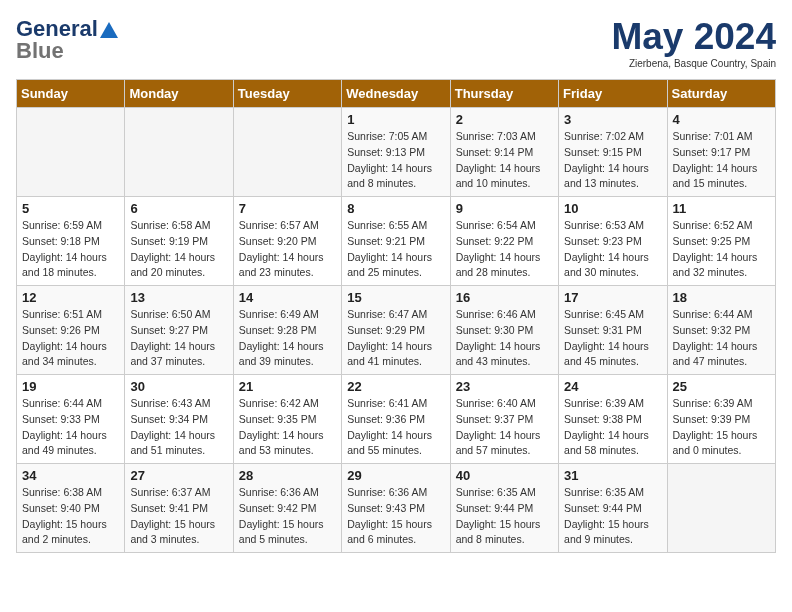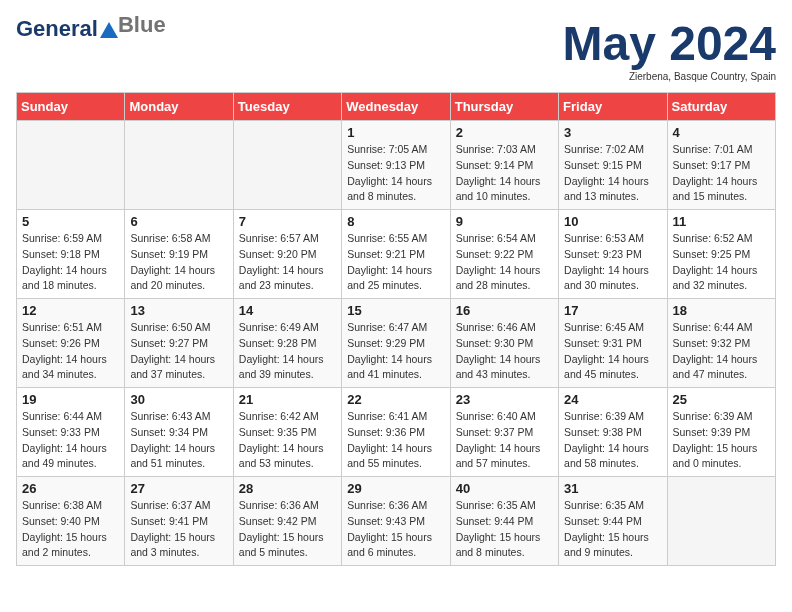--- a/index.html
+++ b/index.html
@@ -11,45 +11,46 @@
       padding: 16px;
     }
     .header {
       display: flex;
       justify-content: space-between;
       align-items: flex-start;
       margin-bottom: 10px;
     }
     .logo {
       display: flex;
+      flex-direction: column;
       align-items: flex-start;
     }
     .logo-line {
       display: flex;
       align-items: center;
     }
     .title-block {
       text-align: right;
     }
     .title-block h1 {
-      font-size: 48px;
+      font-size: 37px;
       color: #1a3a6b;
       font-weight: bold;
     }
     .title-block h2 {
       font-size: 10px;
       color: #333;
       font-weight: normal;
     }
     .calendar {
       width: 100%;
       border-collapse: collapse;
     }
     .calendar thead tr th {
-      background: #ef4444;
+      background: #a16207;
       color: #fff;
       font-size: 13px;
       padding: 6px 4px;
       text-align: left;
       border: 1px solid #ccc;
       font-weight: bold;
     }
     .calendar tbody tr td {
       border: 1px solid #ccc;
       vertical-align: top;
@@ -222,21 +223,21 @@
           <span class="day-num">24</span>
           <div class="day-info">Sunrise: 6:39 AM<br>Sunset: 9:38 PM<br>Daylight: 14 hours<br>and 58 minutes.</div>
         </td>
         <td>
           <span class="day-num">25</span>
           <div class="day-info">Sunrise: 6:39 AM<br>Sunset: 9:39 PM<br>Daylight: 15 hours<br>and 0 minutes.</div>
         </td>
       </tr>
       <tr>
         <td>
-          <span class="day-num">26</span>
+          <span class="day-num">34</span>
           <div class="day-info">Sunrise: 6:38 AM<br>Sunset: 9:40 PM<br>Daylight: 15 hours<br>and 2 minutes.</div>
         </td>
         <td>
           <span class="day-num">27</span>
           <div class="day-info">Sunrise: 6:37 AM<br>Sunset: 9:41 PM<br>Daylight: 15 hours<br>and 3 minutes.</div>
         </td>
         <td>
           <span class="day-num">28</span>
           <div class="day-info">Sunrise: 6:36 AM<br>Sunset: 9:42 PM<br>Daylight: 15 hours<br>and 5 minutes.</div>
         </td>

